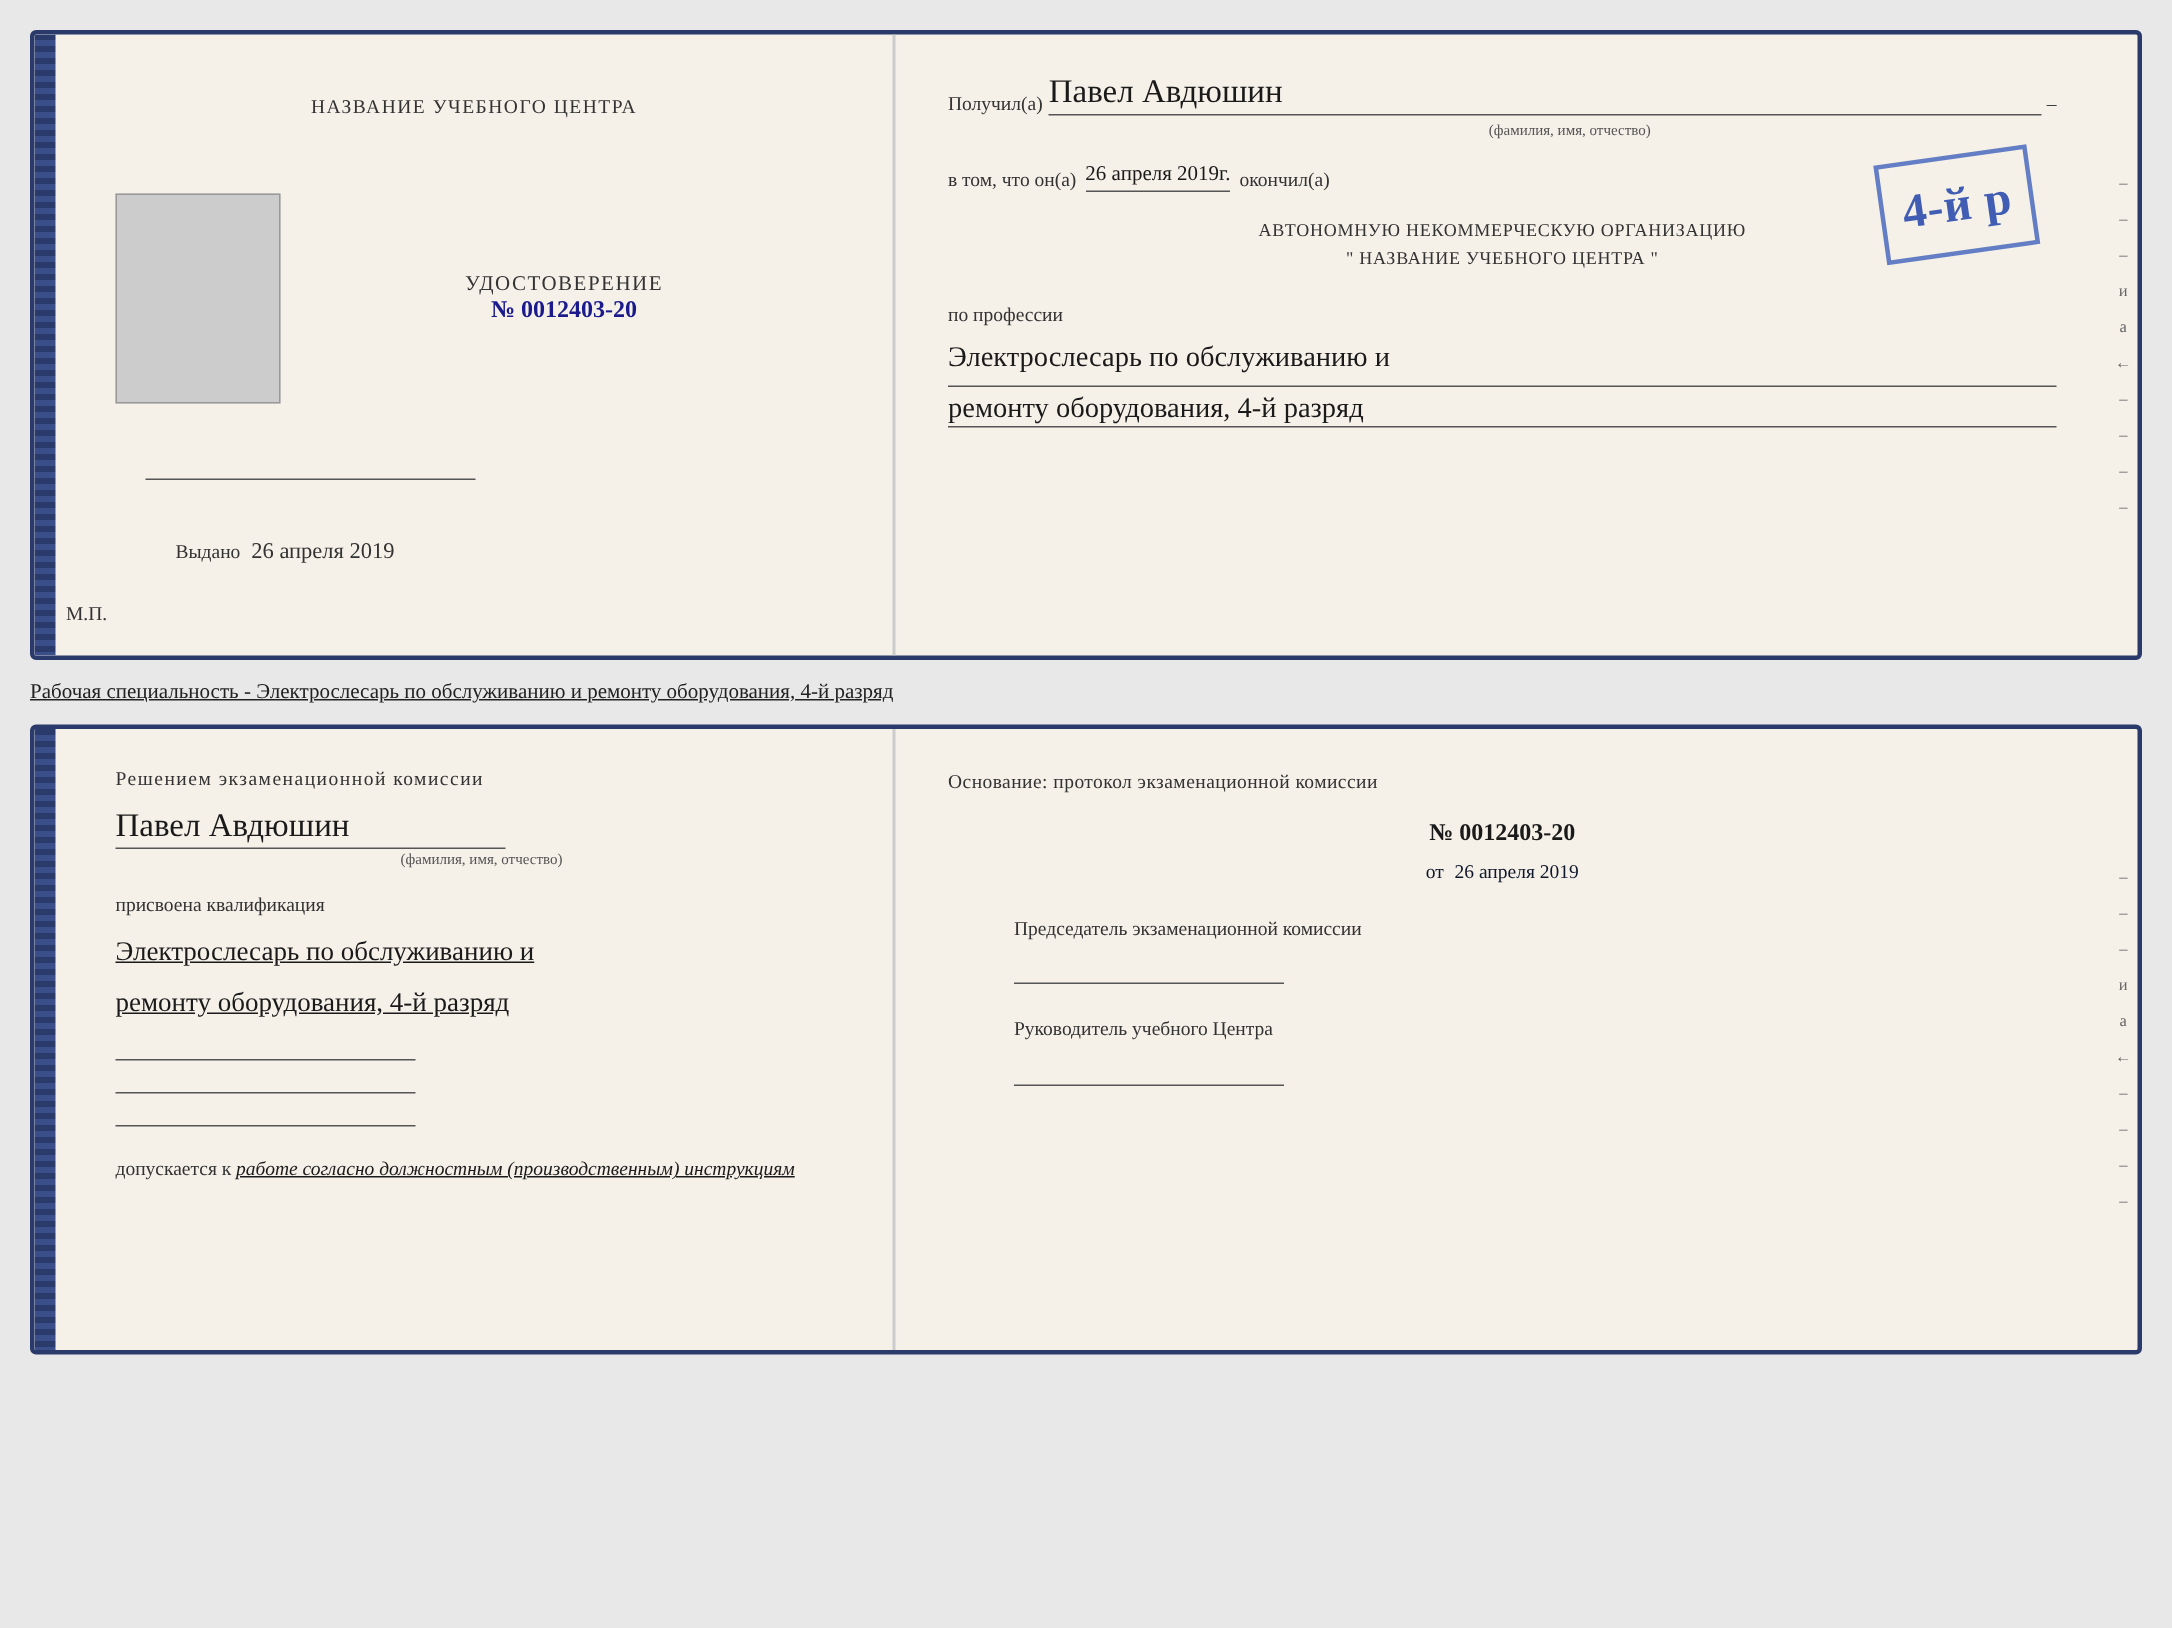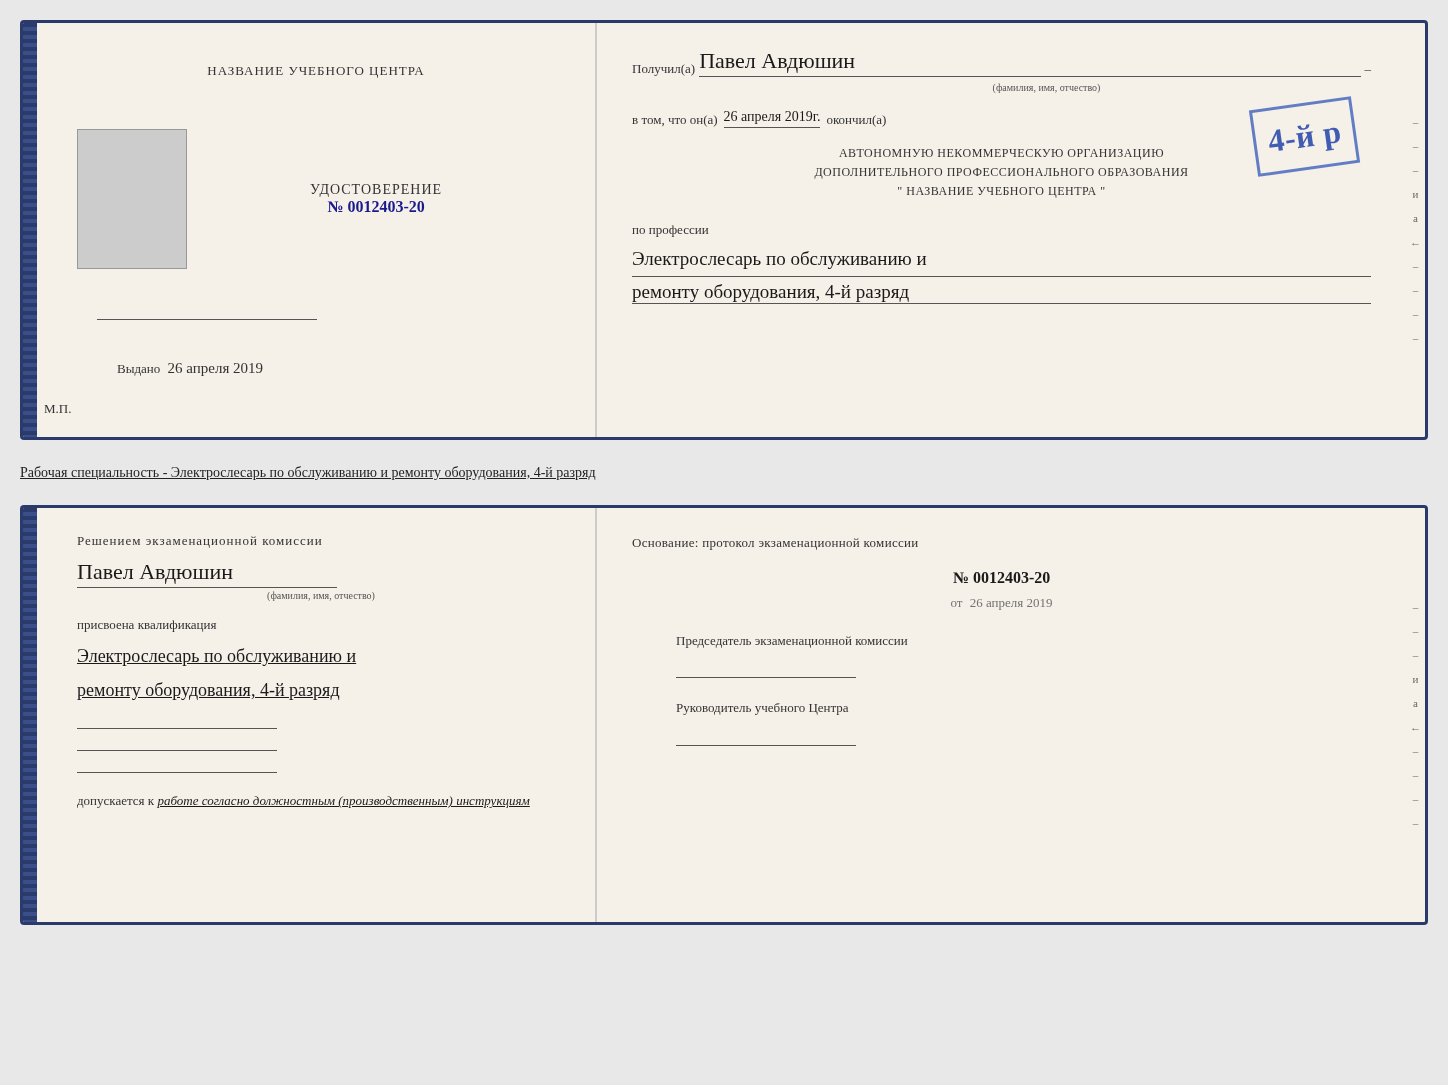--- a/index.html
+++ b/index.html
@@ -7,21 +7,21 @@
       background: #e8e8e8;
       font-family: 'Times New Roman', Times, serif;
       width: 1448px;
       min-height: 1085px;
       padding: 20px;
     }
 
     .page-wrapper {
       display: flex;
       flex-direction: column;
-      gap: 12px;
+      gap: 1px;
     }
 
     
     .document-top {
       display: flex;
       background: #f5f0e8;
       border: 3px solid #2a3a6b;
       border-radius: 4px;
       min-height: 420px;
       overflow: hidden;
@@ -298,21 +298,21 @@
     .protokol-number {
       font-size: 16px;
       font-weight: bold;
       color: #1a1a1a;
       text-align: center;
       margin-bottom: 8px;
     }
 
     .ot-line {
       font-size: 13px;
-      color: #737373;
+      color: #0f172a;
       margin-bottom: 20px;
       text-align: center;
     }
 
     .podpis-block {
       margin-top: 20px;
       margin-left: 44px;
     }
 
     .podpis-title {
@@ -385,21 +385,20 @@
           <span>окончил(а)</span>
         </div>
       </div>
 
       <div class="stamp-overlay">
         <span class="stamp-number">4-й р</span>
       </div>
 
       <div class="org-block">
         <div>АВТОНОМНУЮ НЕКОММЕРЧЕСКУЮ ОРГАНИЗАЦИЮ</div>
-        <div>ДОПОЛНИТЕЛЬНОГО ПРОФЕССИОНАЛЬНОГО ОБРАЗОВАНИЯ</div>
         <div>" НАЗВАНИЕ УЧЕБНОГО ЦЕНТРА "</div>
       </div>
 
       <div class="po-professii">
         <div>по профессии</div>
         <span class="handwritten-profession">Электрослесарь по обслуживанию и</span>
         <span class="handwritten-profession2">ремонту оборудования, 4-й разряд</span>
       </div>
     </div>
 

